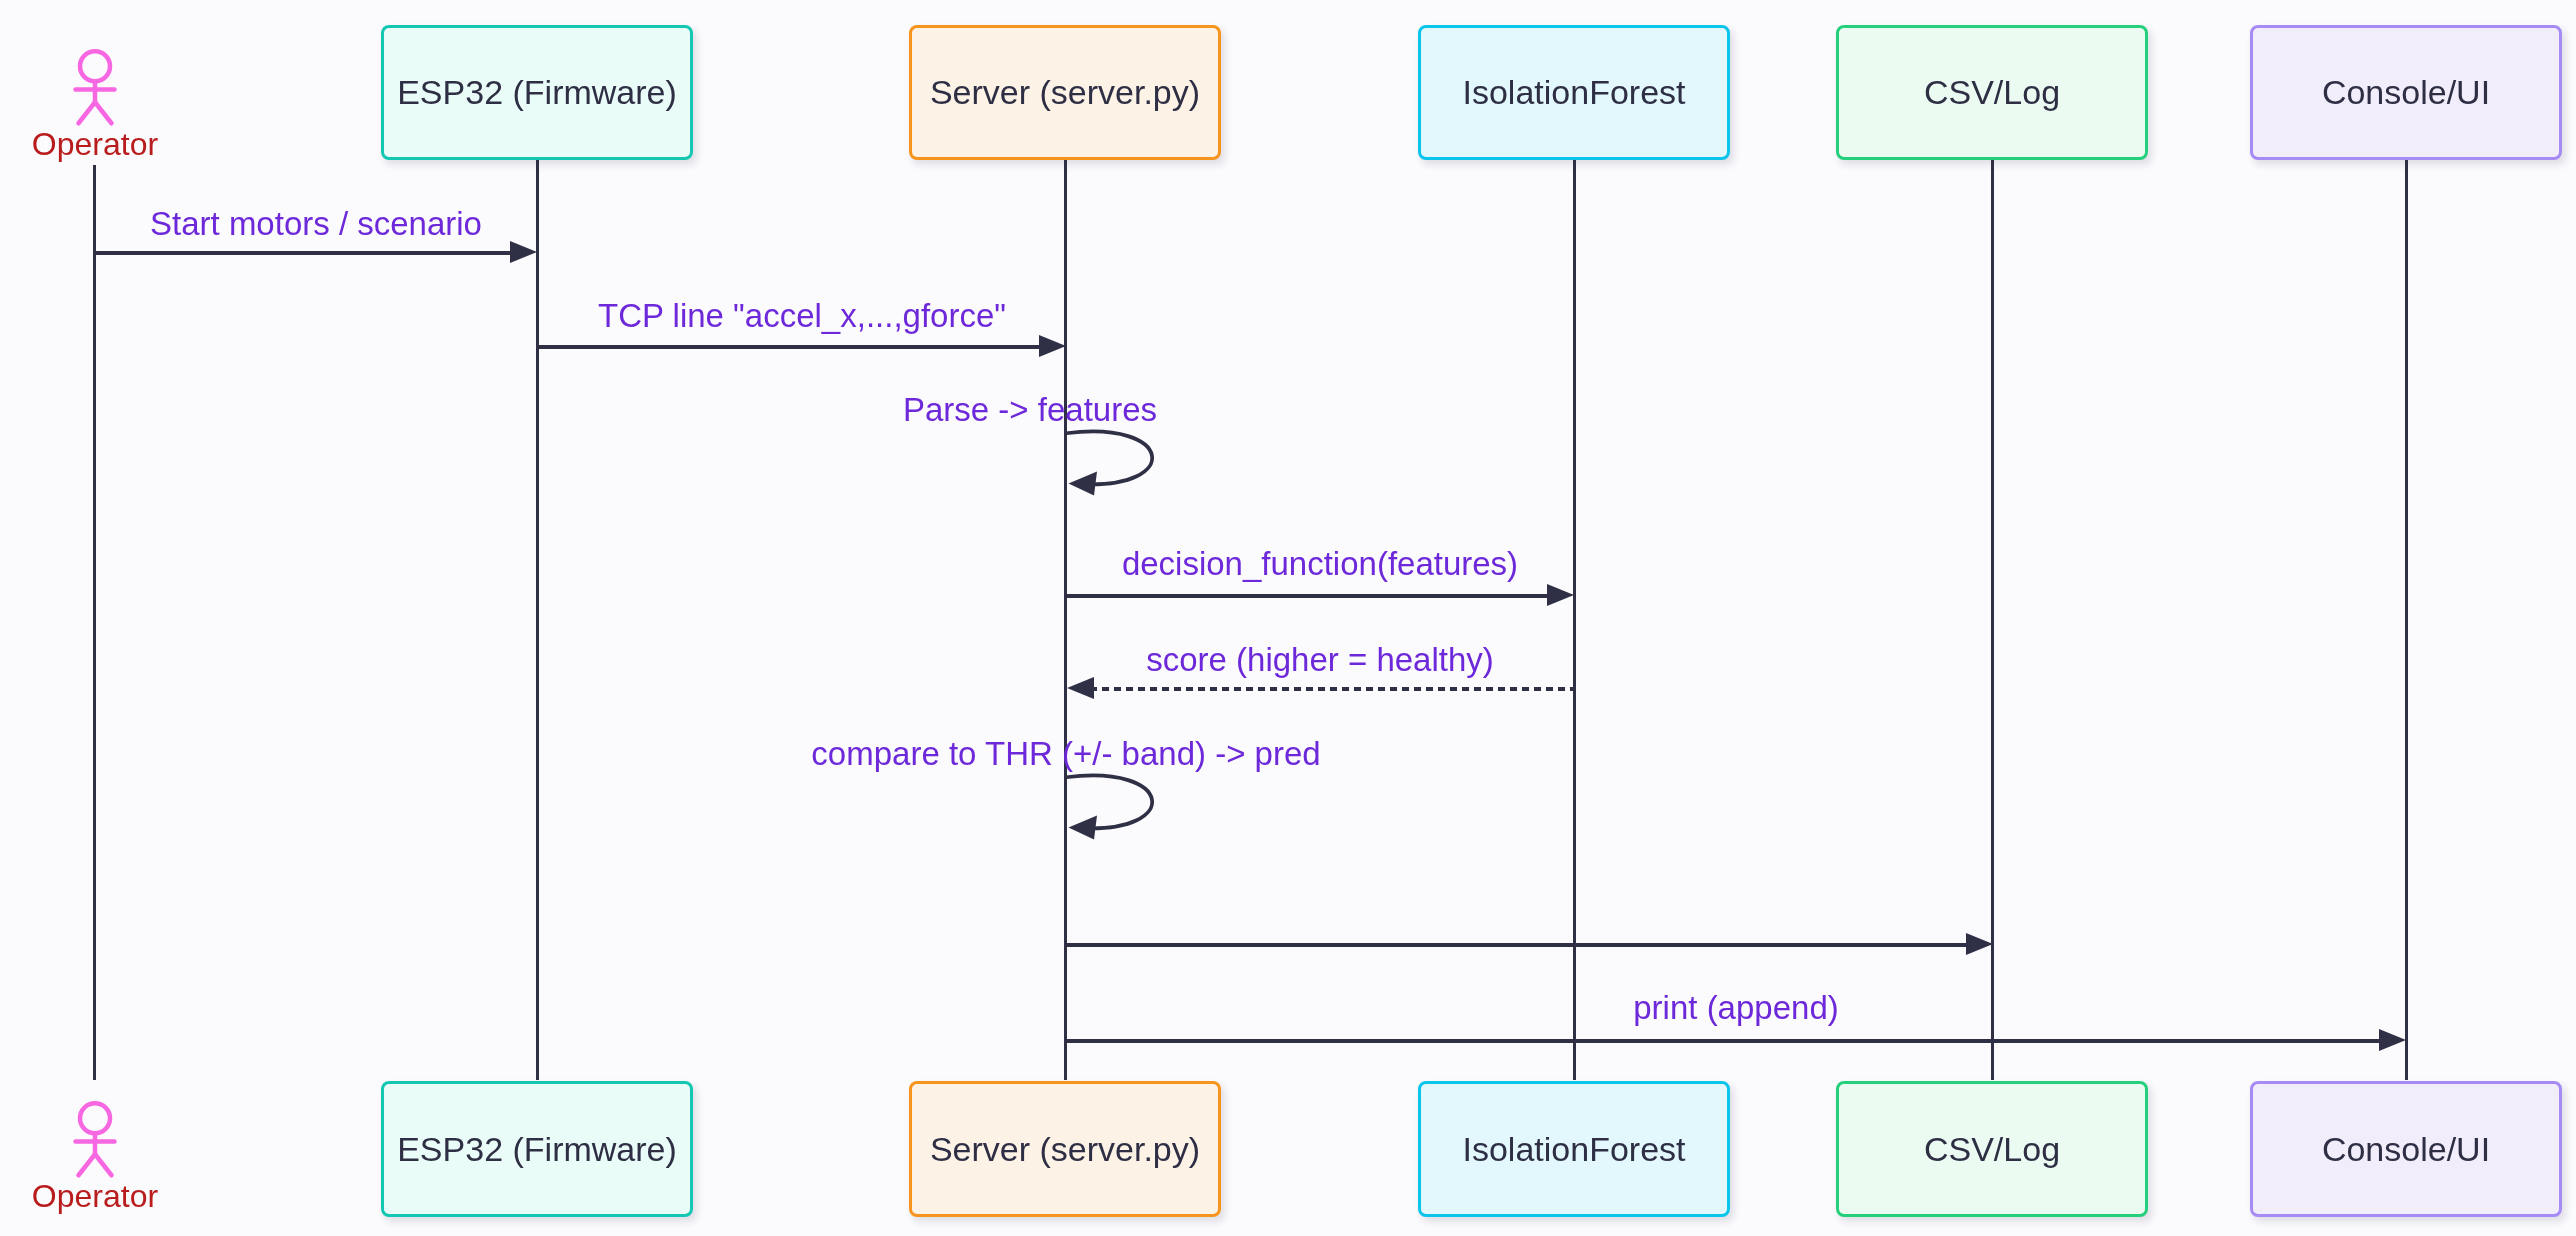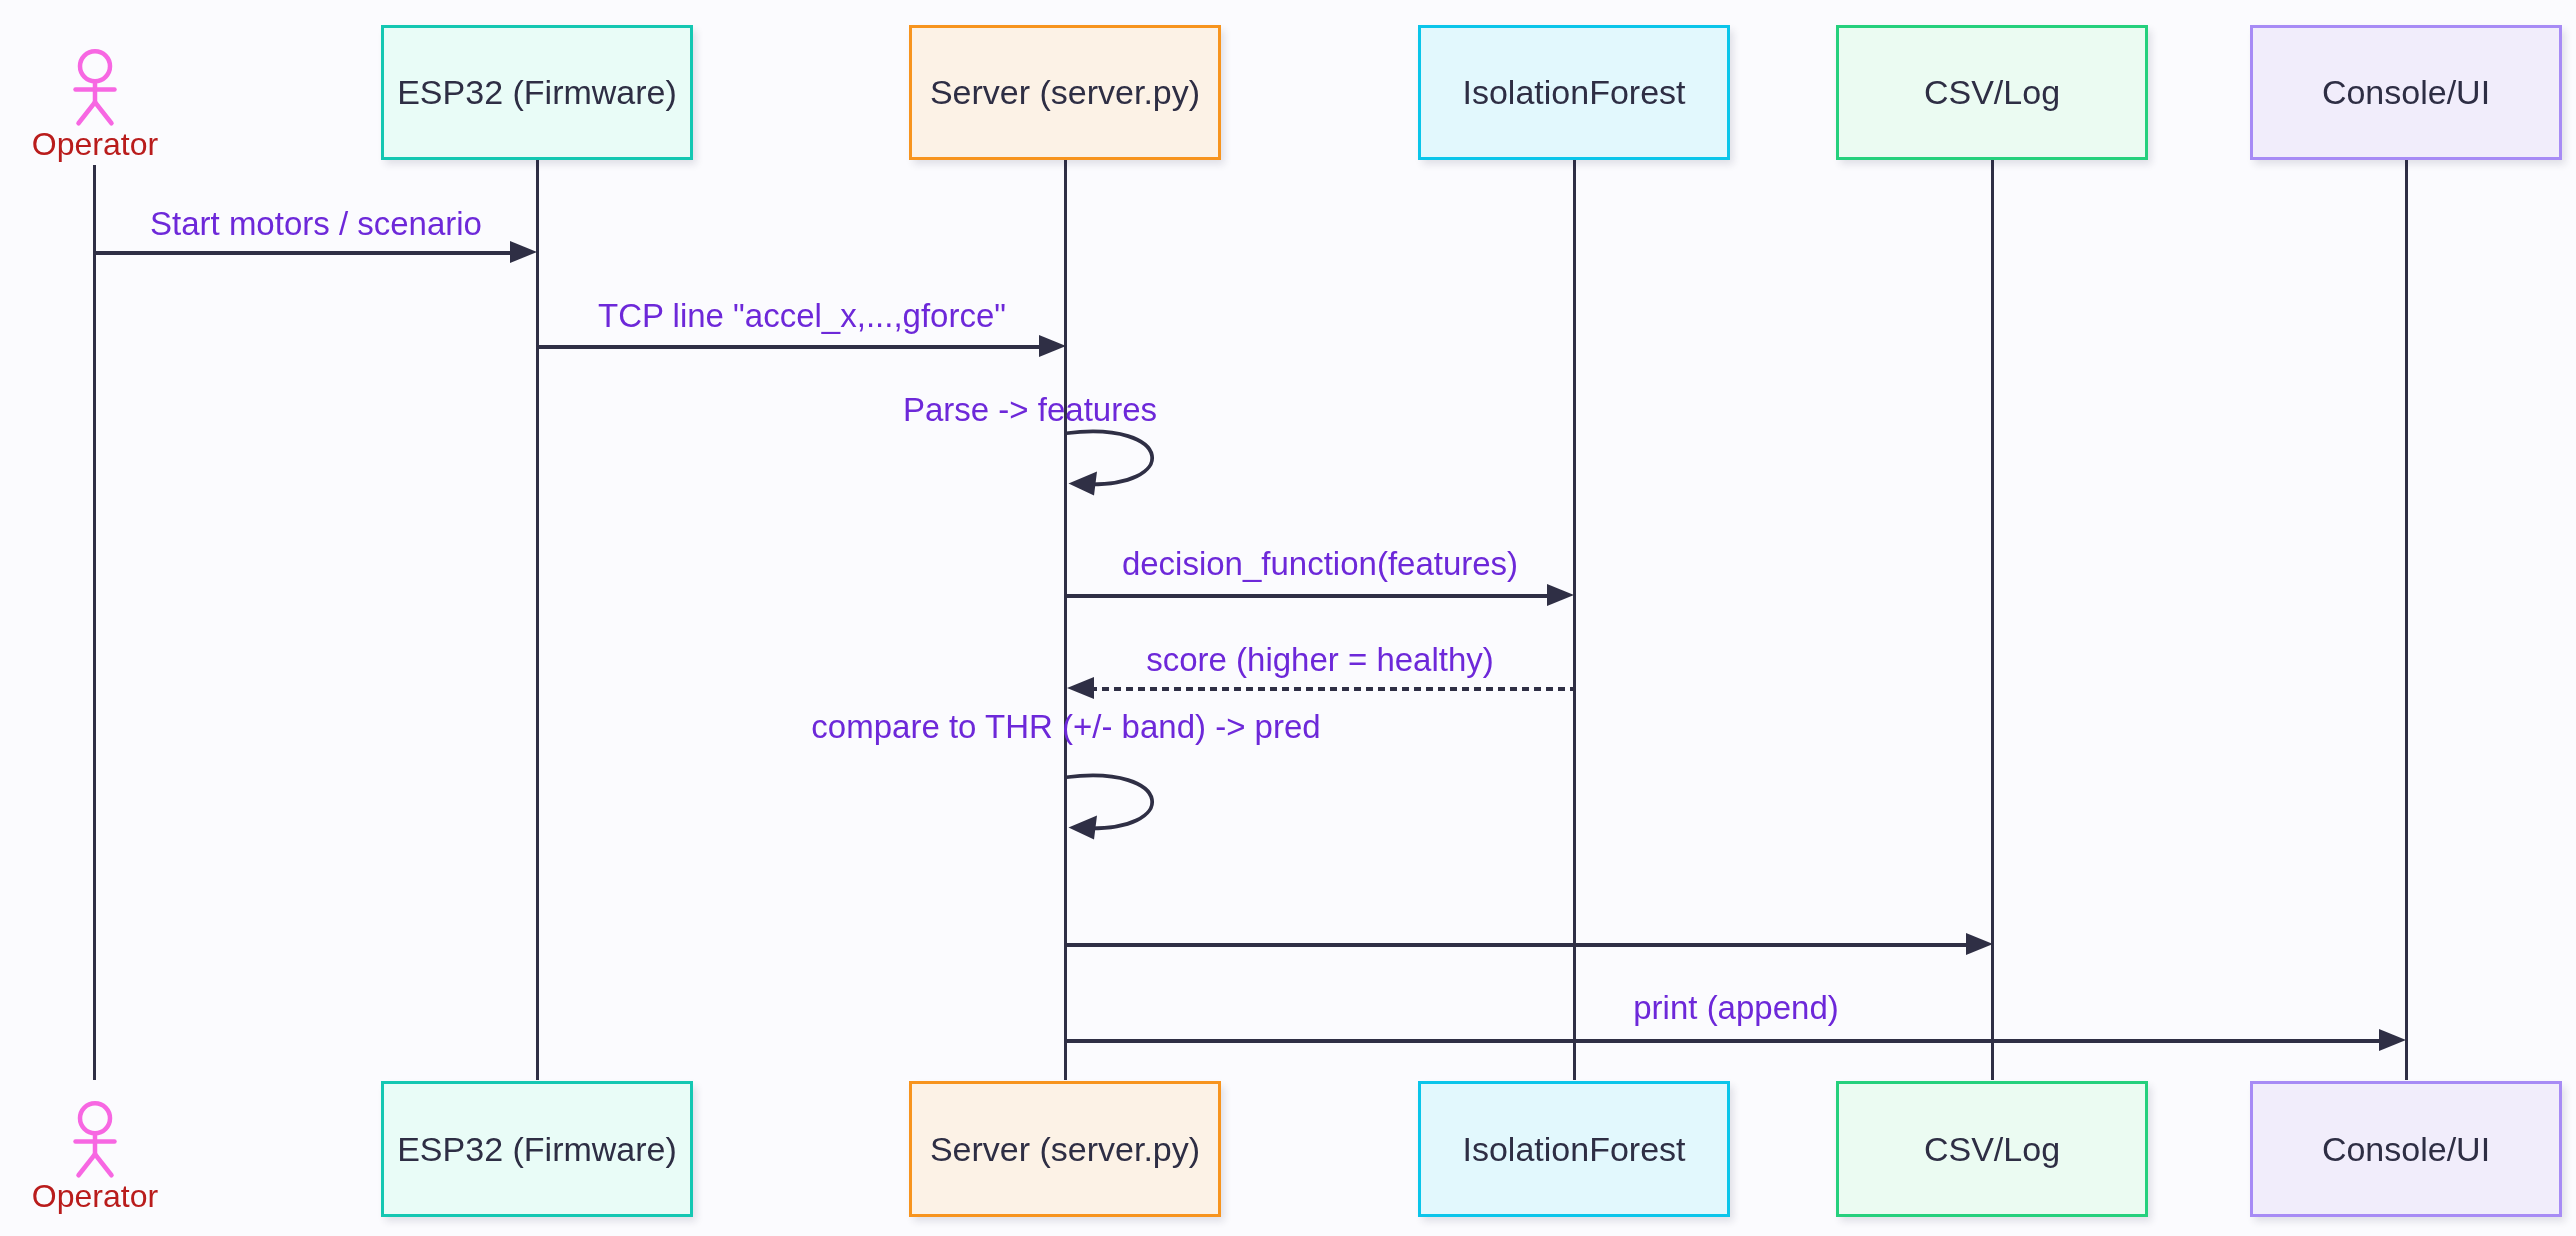--- a/index.html
+++ b/index.html
@@ -8,21 +8,21 @@
     width:2576px;height:1236px;
     background:#fbfbfe;
     font-family:"Liberation Sans", sans-serif;
     color:#2e2e44;
     overflow:hidden;
   }
   .pbox{
     position:absolute;
     width:312px;height:135px;
     border:3.8px solid #000;
-    border-radius:0;
+    border-radius:8px;
     box-sizing:border-box;
     display:flex;align-items:center;justify-content:center;
     font-size:34px;
     white-space:nowrap;
     box-shadow:3.8px 4.5px 7.5px rgba(40,40,70,.13);
   }
   .lifeline{
     position:absolute;
     width:3px;
     background:#2f2f45;
@@ -150,21 +150,21 @@
     <div class="shaft"></div>
     <div class="head-right"></div>
   </div>
 
   <div class="mlabel" style="left:1320px;top:660px;text-align:center;">score (higher = healthy)</div>
   <div class="msg" style="left:1067px;top:677px;width:507px;">
     <div class="shaft-dotted"></div>
     <div class="head-left"></div>
   </div>
 
-  <div class="mlabel" style="left:1066px;top:727px;">compare to THR (+/- band) -&gt; pred</div>
+  <div class="mlabel" style="left:1066px;top:754px;">compare to THR (+/- band) -&gt; pred</div>
   <svg class="loop-svg" style="left:1038px;top:754px;" width="196" height="105" viewBox="0 0 260 140">
     <path d="M 37 31 C 180 13, 192 105, 57 99" stroke="#2f2f45" stroke-width="5" fill="none" stroke-linecap="round"></path>
     <polygon points="40,98 78,82 74,114" fill="#2f2f45"></polygon>
   </svg>
 
   <div class="msg" style="left:1066px;top:933px;width:927px;">
     <div class="shaft"></div>
     <div class="head-right"></div>
   </div>
 

